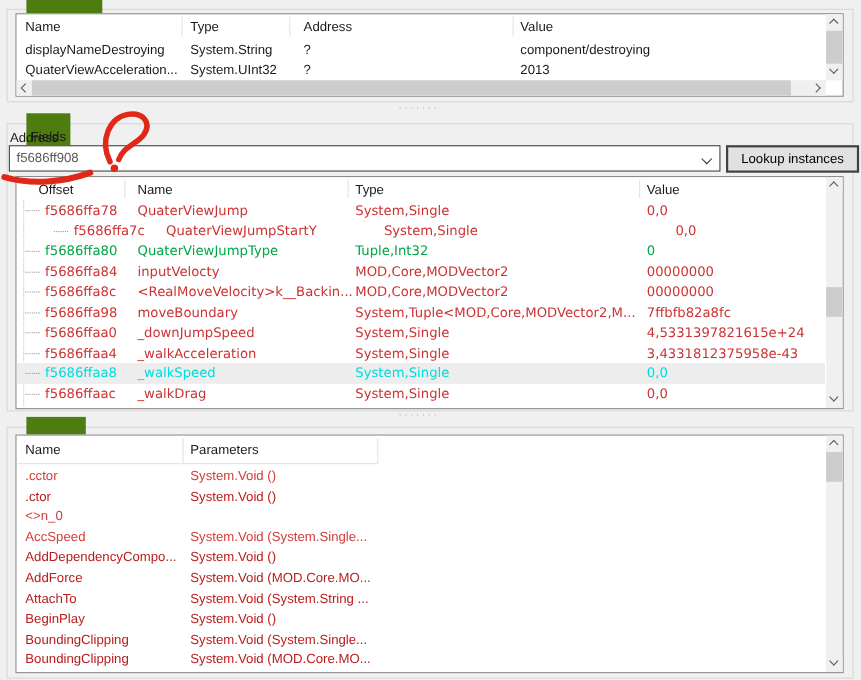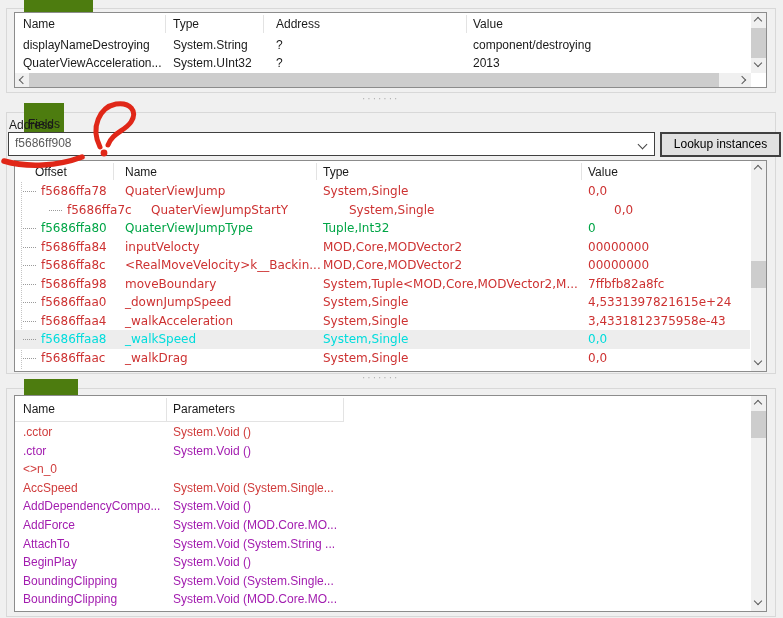--- a/index.html
+++ b/index.html
@@ -45,21 +45,21 @@
   .tree-dots { position:absolute; left:8px; top:9px; width:13px; border-bottom:1px dotted #9a9a9a; }
   .tree-line { position:absolute; left:6px; top:21px; bottom:2px; width:1px; border-left:1px dotted #c4c4c4; }
   .c-red   { color:#cd3232; }
   .c-green { color:#00a546; }
   .c-cyan  { color:#00dcdc; }
   .sel { background:#ededed; }
 
   
   .t3-row { height:18.6px; line-height:18.6px; }
   .m-red   { color:#d03c3c; }
-  .m-green { color:#a21caf; }
+  .m-green { color:#b91c1c; }
 
   
   .combo { position:absolute; background:#fff; border:1px solid #404040; }
   .combo-text { position:absolute; left:6px; top:3px; color:#5a5a5a; white-space:nowrap; }
   .combo-chev { position:absolute; right:8px; top:8px; width:7px; height:7px; border-top:1.6px solid #444; border-left:1.6px solid #444; transform:rotate(-135deg); }
   .btn-default { position:absolute; background:#e1e1e1; border:2px solid #404040; color:#000; text-align:center; }
   .btn-label { line-height:20px; white-space:nowrap; }
 
   .splitter { position:absolute; color:#adadad; font-size:10px; letter-spacing:2px; line-height:6px; }
 

